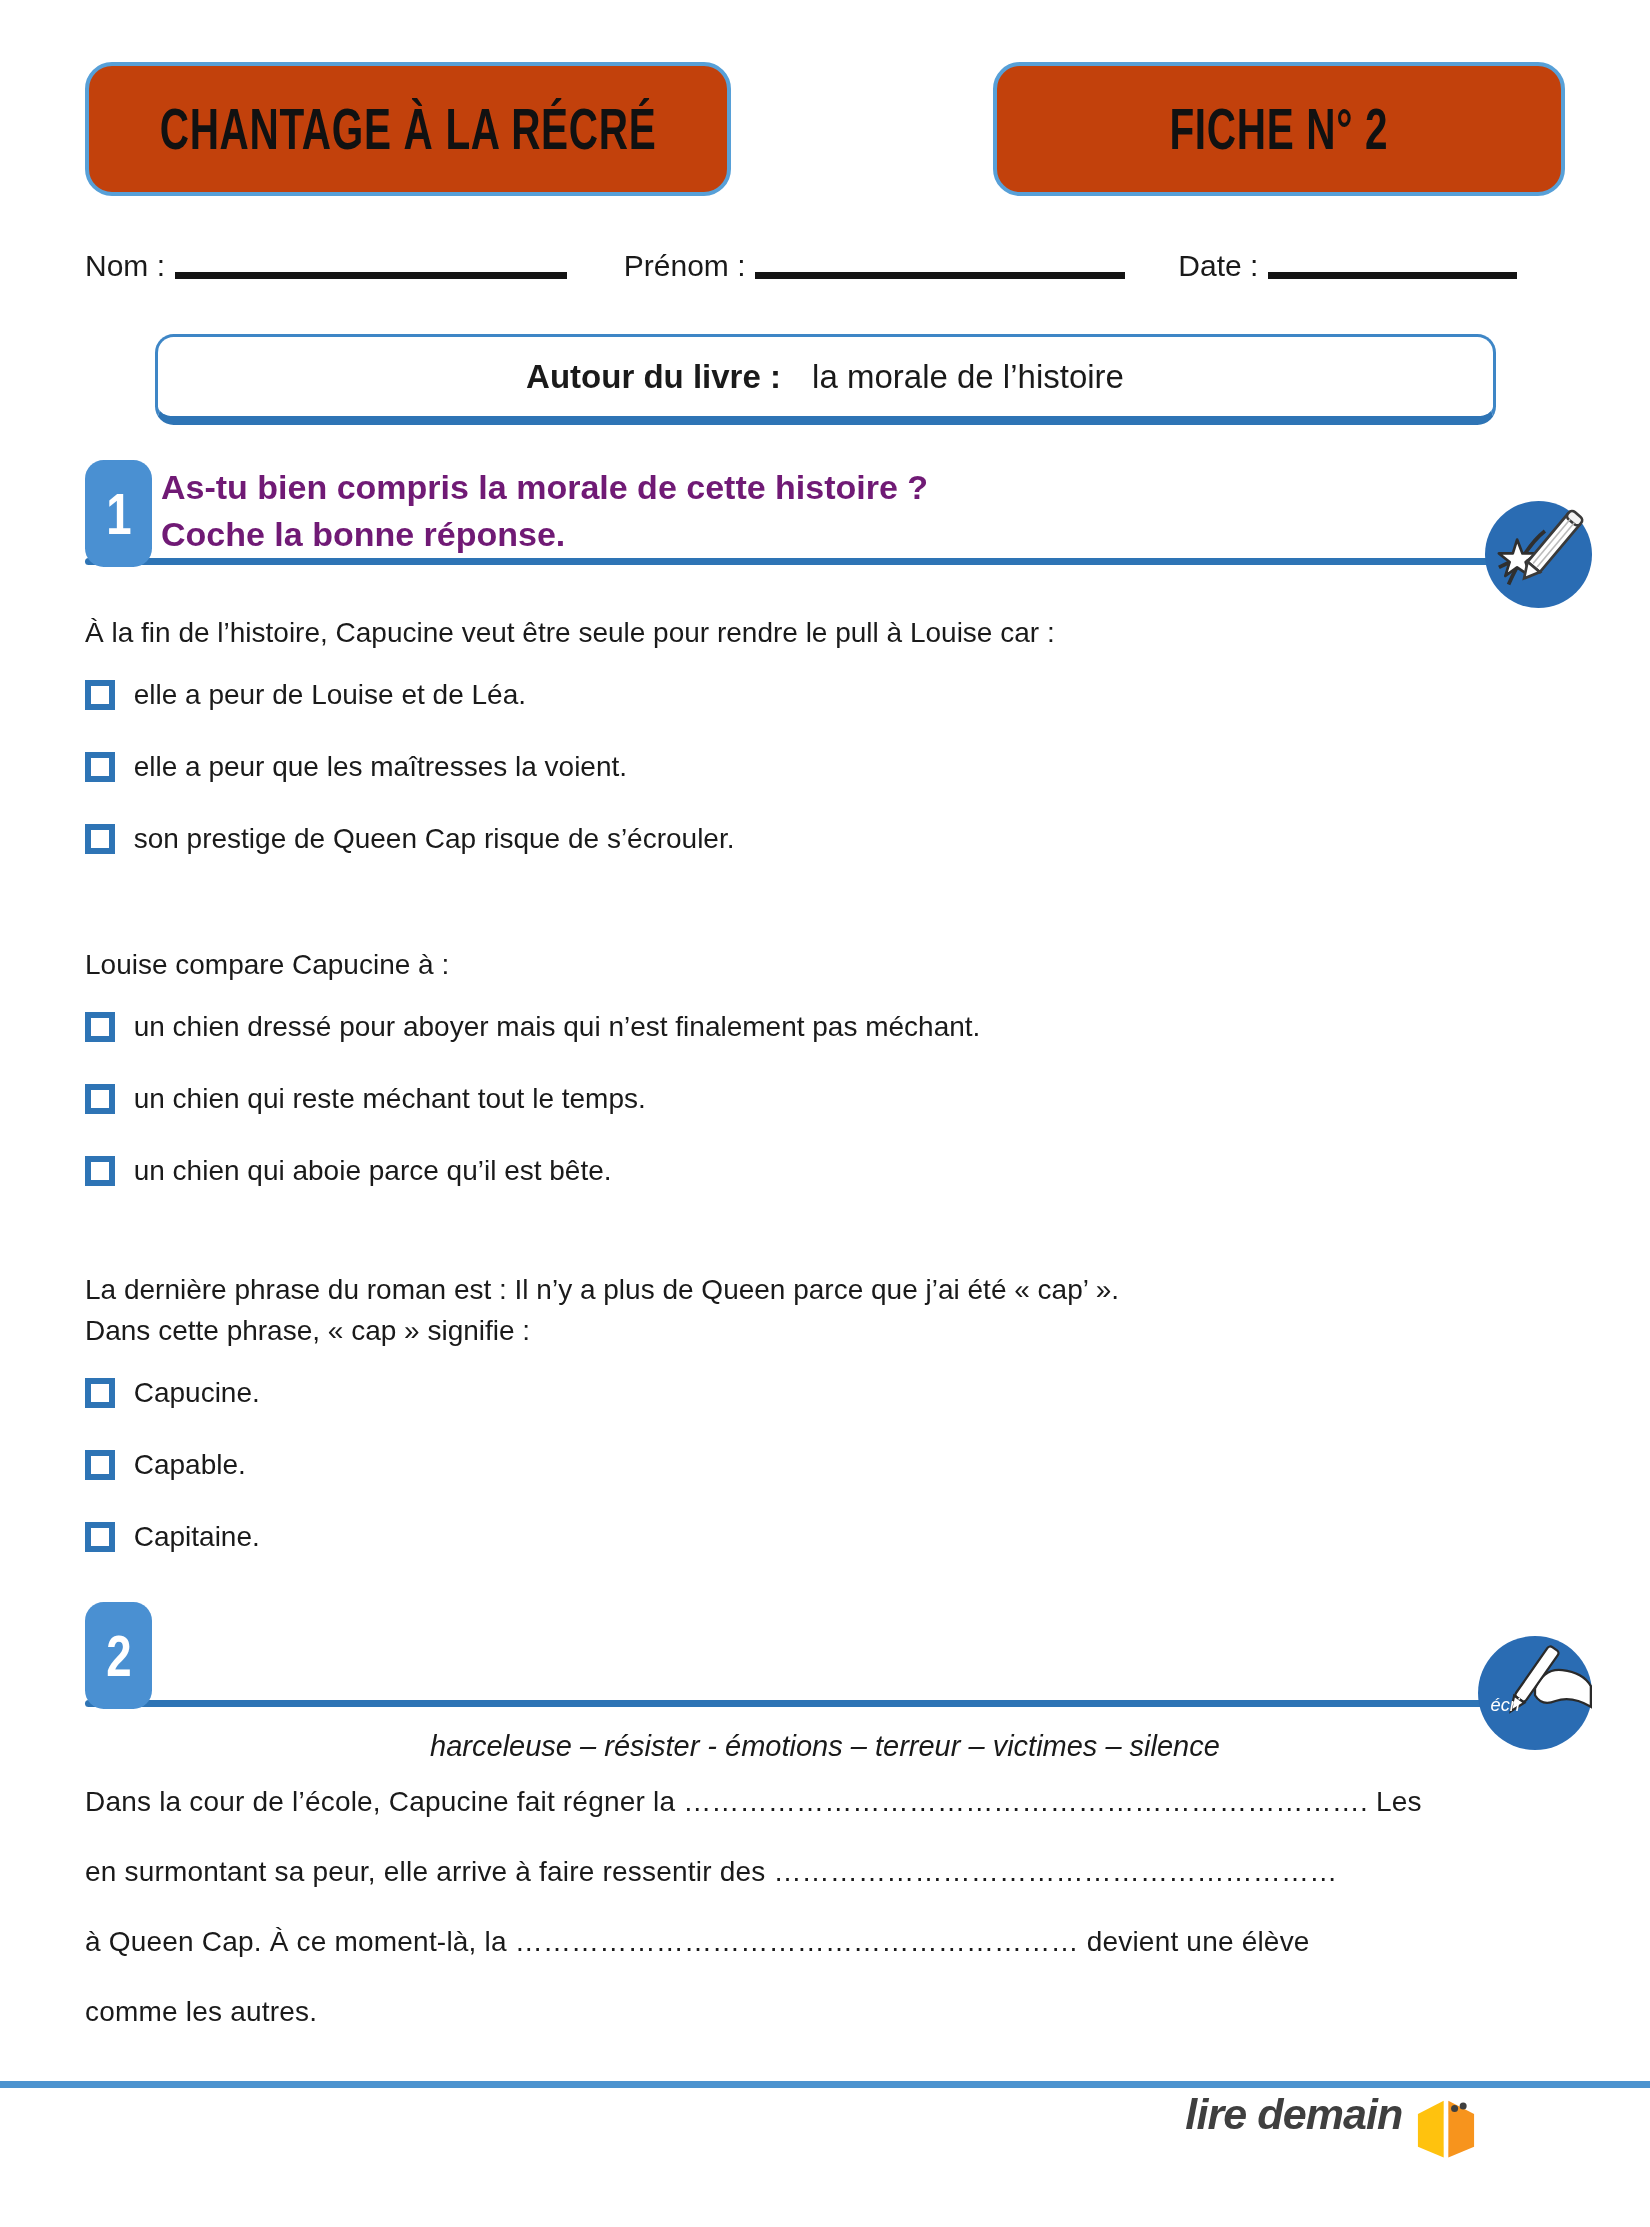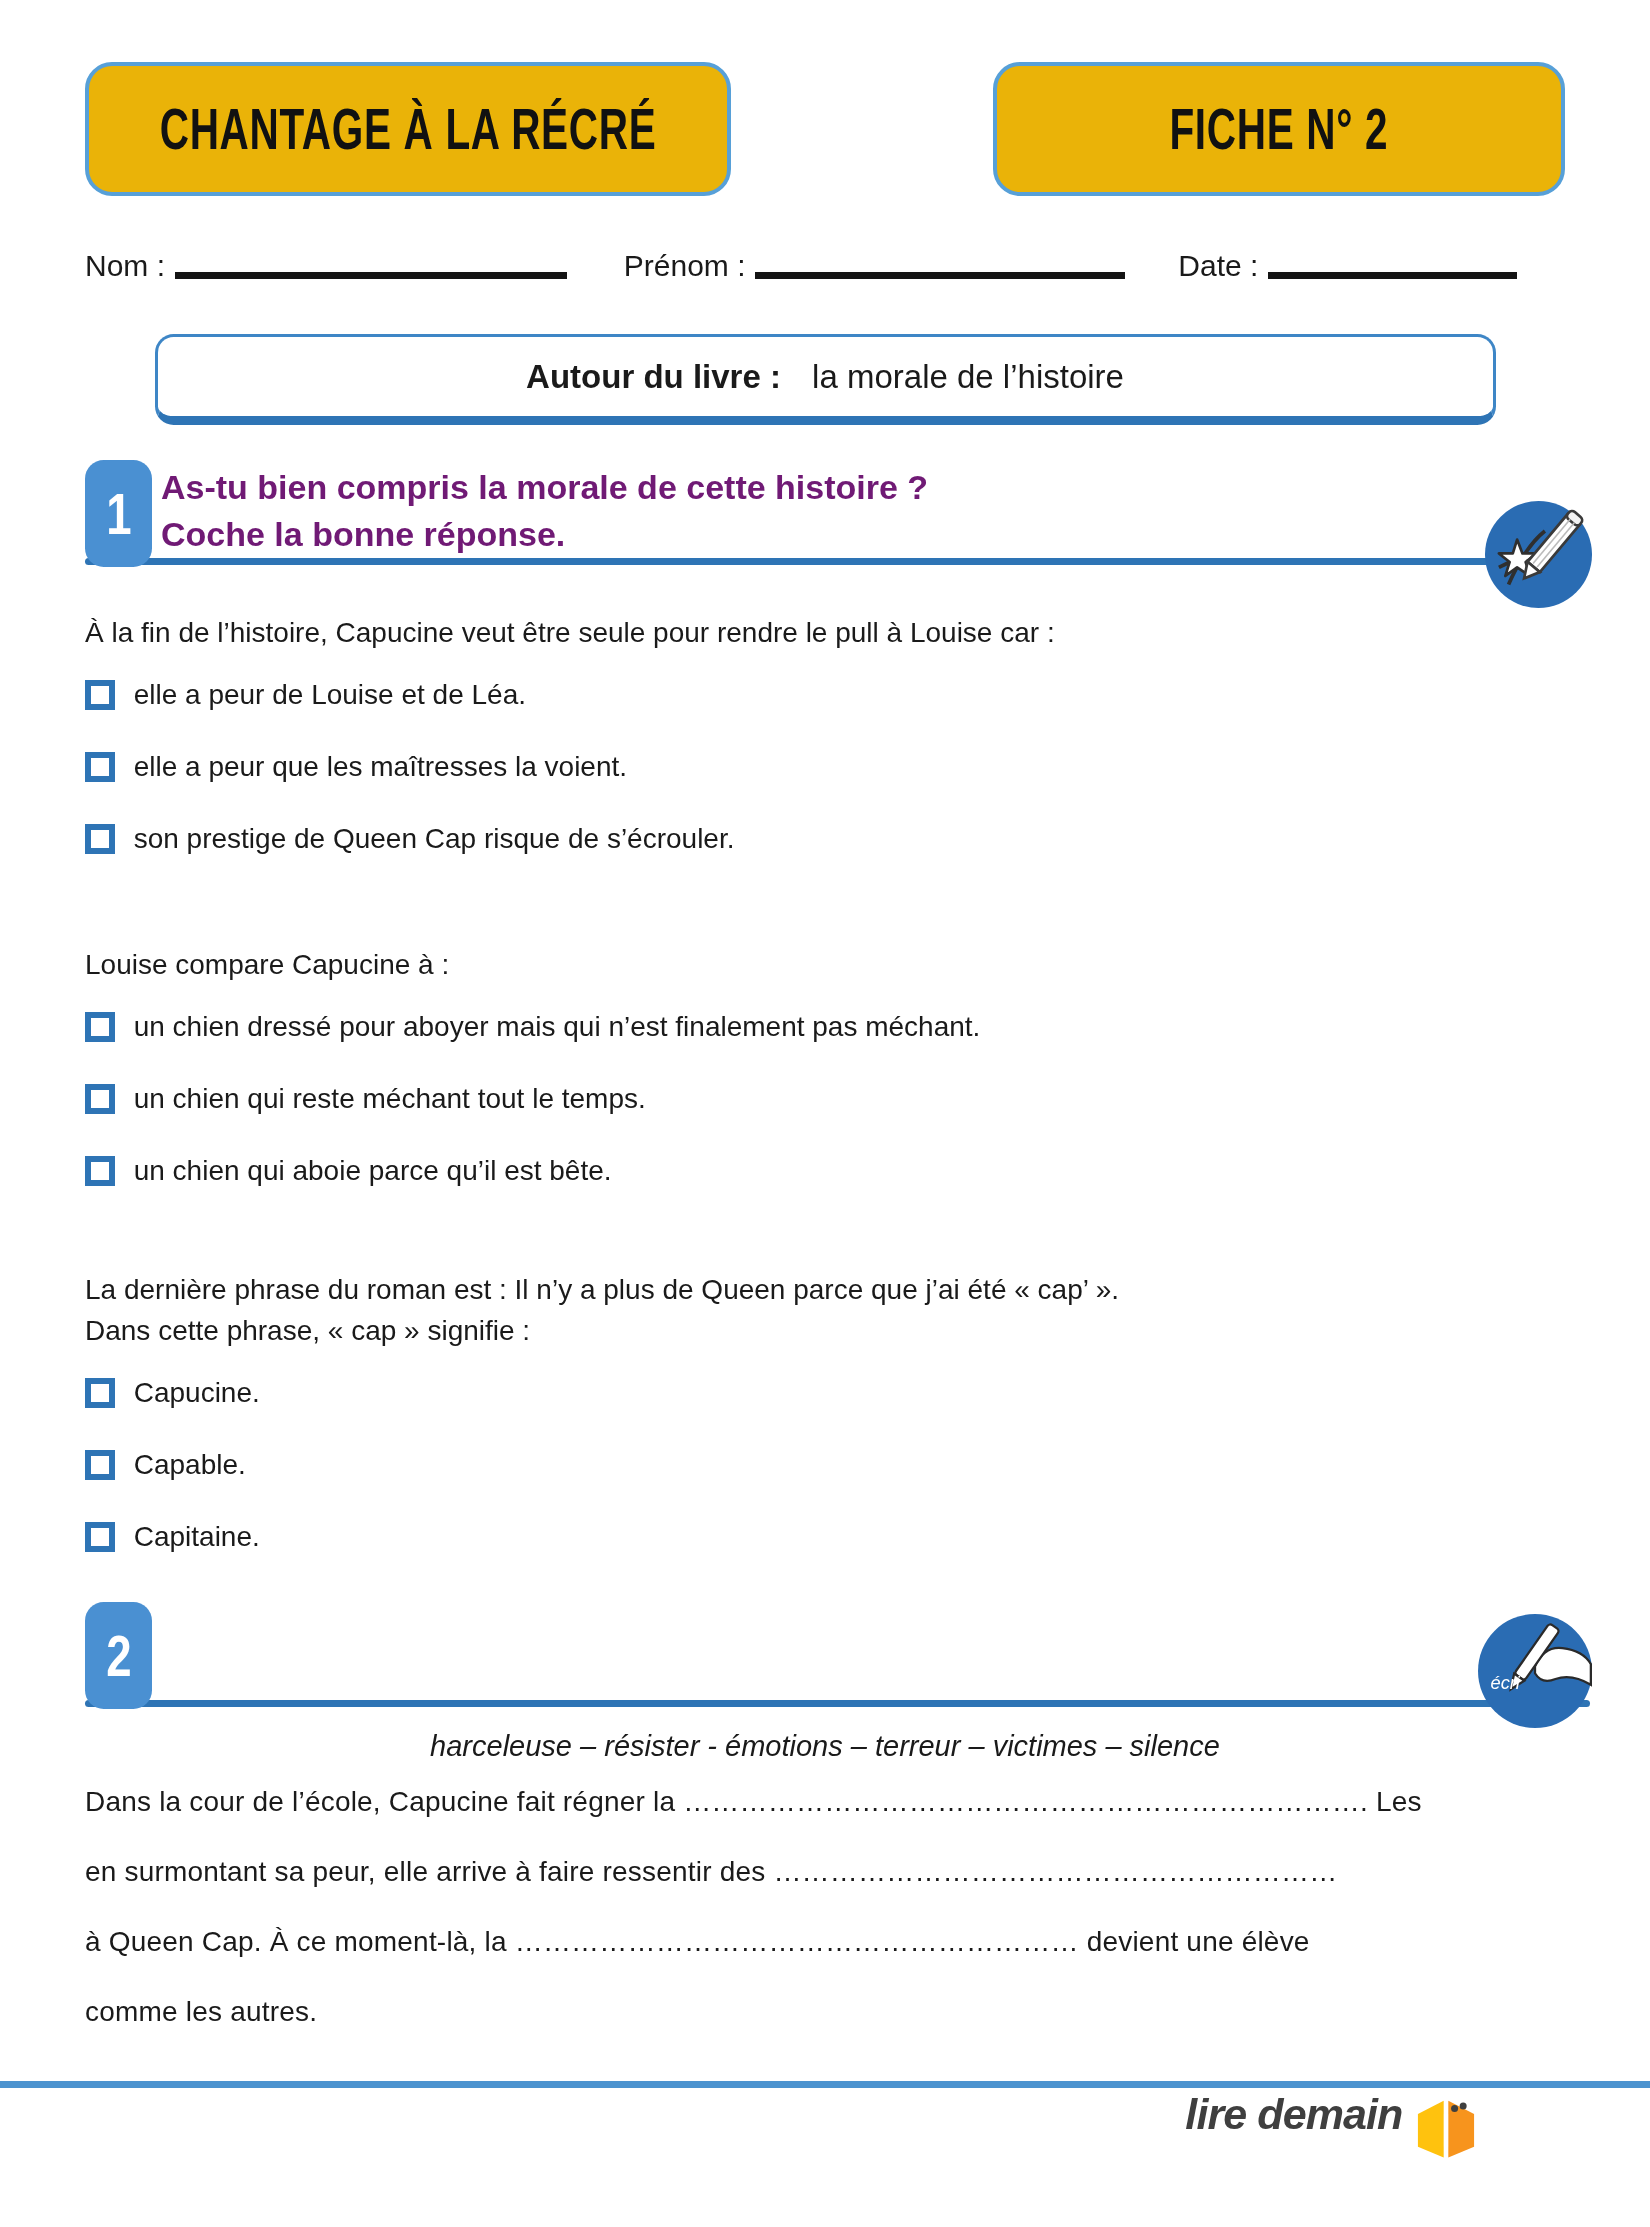--- a/index.html
+++ b/index.html
@@ -2,21 +2,21 @@
 <html style="font-size:7.1px"><head>
 <meta charset="utf-8">
 <style>
   html,body{margin:0;padding:0;background:#fff;}
   .page{position:relative;width:1650px;height:2334px;background:#fff;box-sizing:border-box;
         padding:0 85px;font-family:"Liberation Sans",sans-serif;color:#1a1a1a;overflow:hidden;}
 
   
   .top-row{display:flex;justify-content:space-between;padding-top:62px;}
   .tbox{height:134px;border:4px solid #57A0D8;border-radius:27px;display:flex;align-items:center;
-        justify-content:center;box-sizing:border-box;background:#eab308;}
+        justify-content:center;box-sizing:border-box;background:#c2410c;}
   .tbox-left{width:646px;}
   .tbox-right{width:572px;}
   .condensed{font-weight:700;font-size:54px;transform:scaleX(0.75) scaleY(1.05);
              white-space:nowrap;letter-spacing:0.9px;color:#111;}
 
   
   .identity-row{display:flex;align-items:flex-end;margin-top:53px;font-size:30px;white-space:nowrap;}
   .id-line{display:inline-block;height:0;border-bottom:7.1px solid #141414;margin:0 0 3.6px 9.8px;flex:none;}
   .line-nom{width:392px;margin-right:57px;}
   .line-prenom{width:370px;margin-right:53px;}
@@ -31,21 +31,21 @@
   
   .ex-header{position:relative;margin-top:35px;height:107px;}
   .ex-underline{position:absolute;left:0;right:-24.5px;bottom:1.8px;height:7.6px;background:#2E74B5;border-radius:4px;}
   .ex-badge{position:absolute;left:0;top:0;width:67px;height:107px;background:#4A90D2;border-radius:18.7px;
             display:flex;align-items:center;justify-content:center;color:#fff;font-size:57px;font-weight:700;z-index:2;}
   .ex-badge span{display:inline-block;transform:scaleX(0.8);}
   .ex-title{margin-left:76px;font-weight:700;font-size:34px;line-height:47px;padding-top:3.6px;color:#701a75;}
   .ex-title.single{padding-top:20.5px;}
   .ex-icon{position:absolute;right:-27px;width:107px;height:107px;z-index:3;}
   .ex1-header .ex-icon{top:41px;}
-  .ex2-header .ex-icon{top:12px;width:114px;height:114px;}
+  .ex2-header .ex-icon{top:34px;width:114px;height:114px;}
   .ex-icon svg{width:100%;height:100%;display:block;}
 
   
   .q-intro{font-size:28px;line-height:41px;}
   .q1-intro{margin-top:45px;}
   .q2-intro{margin-top:89px;}
   .q3-intro{margin-top:82px;}
   .opt{display:flex;align-items:center;margin-top:40px;}
   .opt-first{margin-top:26px;}
   .cb{width:30px;height:30px;border:6.7px solid #2E74B5;box-sizing:border-box;background:#fff;flex:none;}

